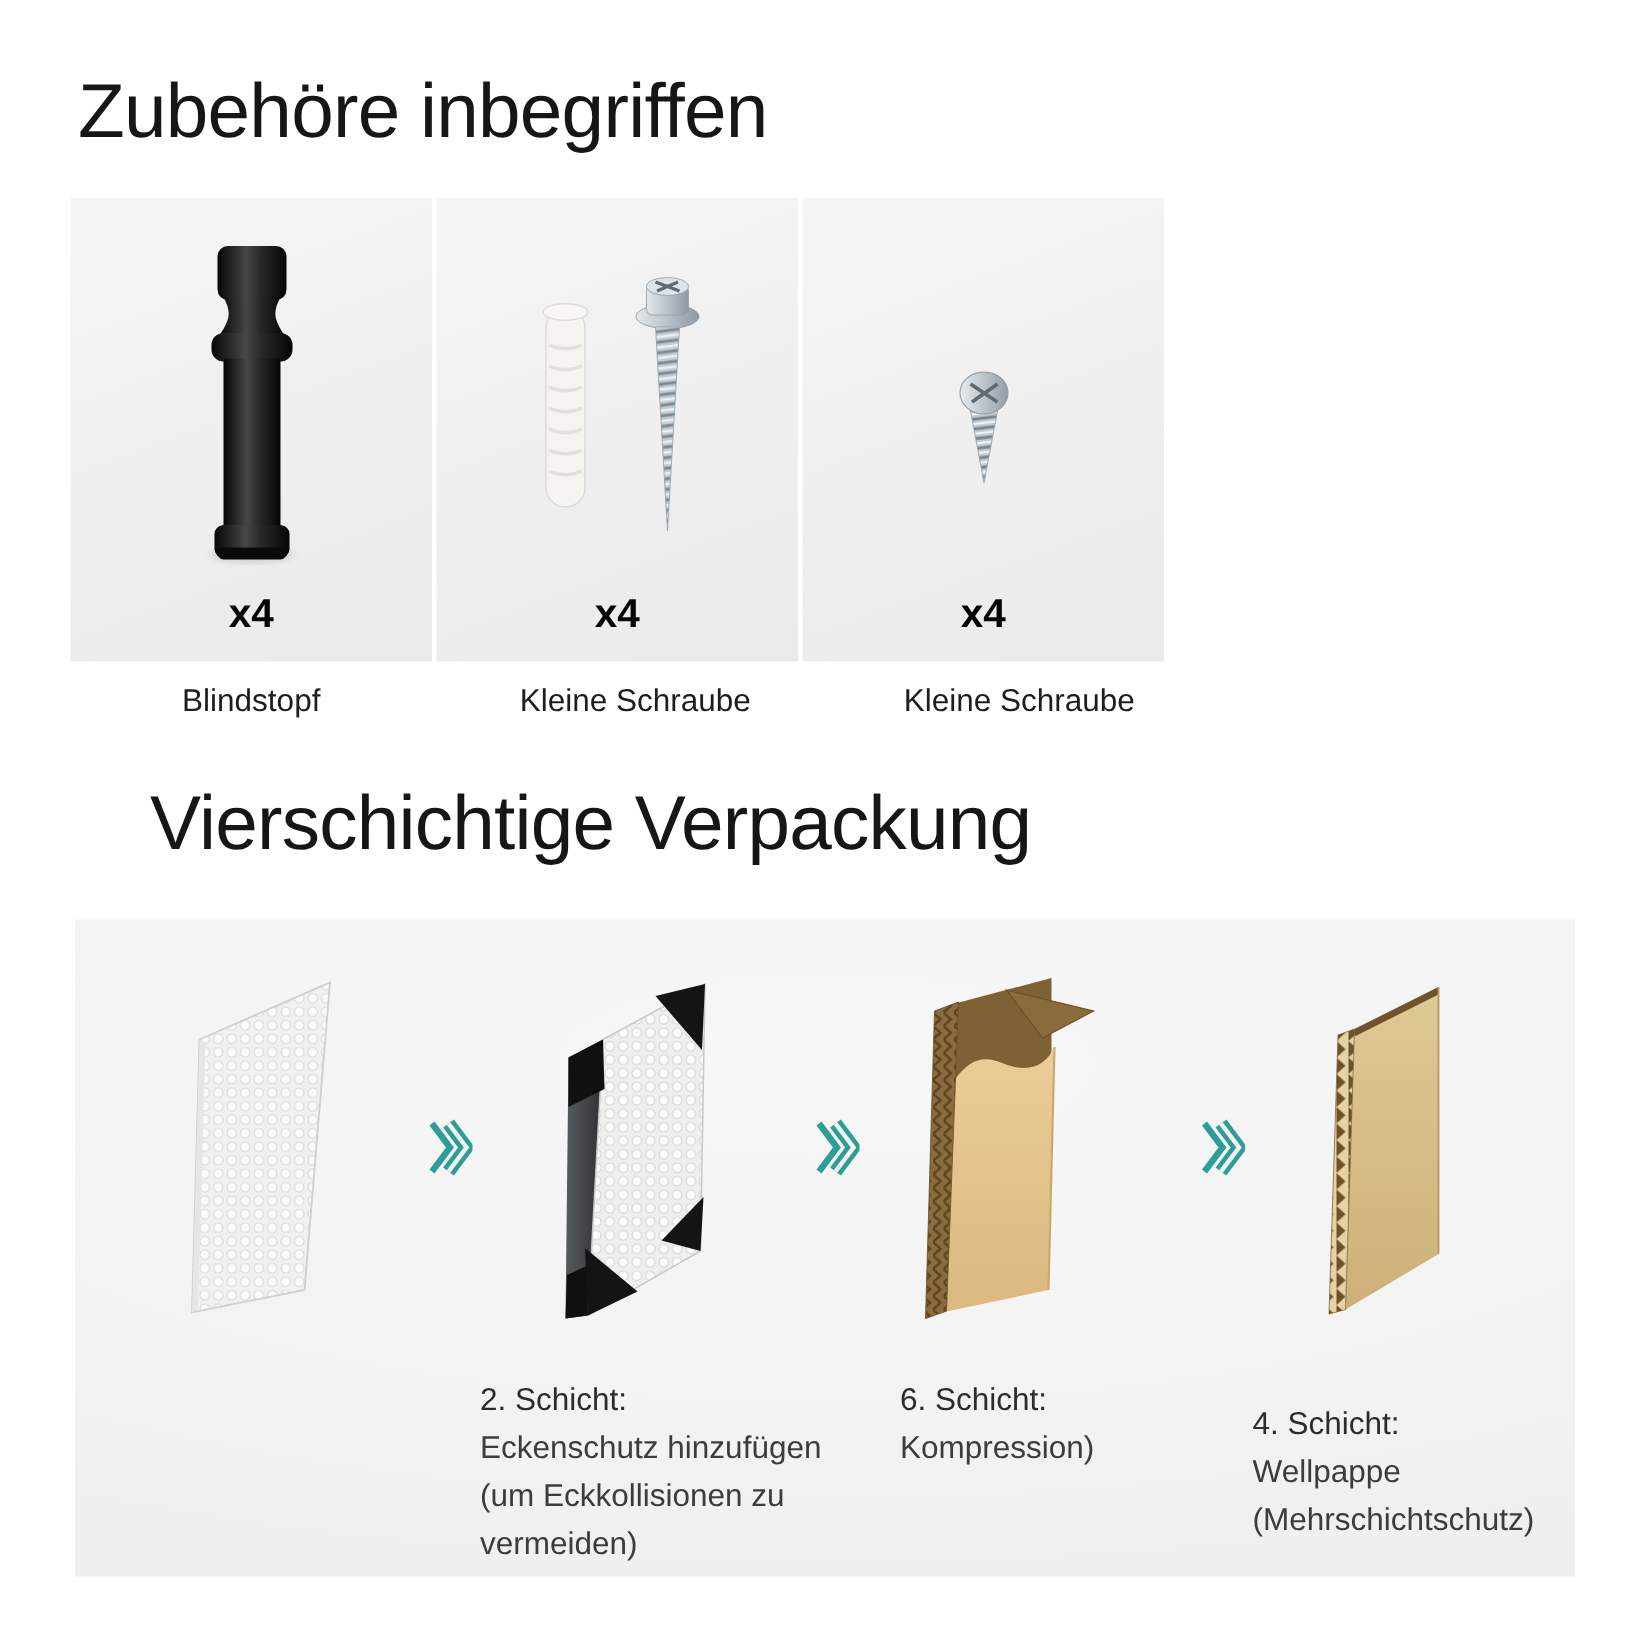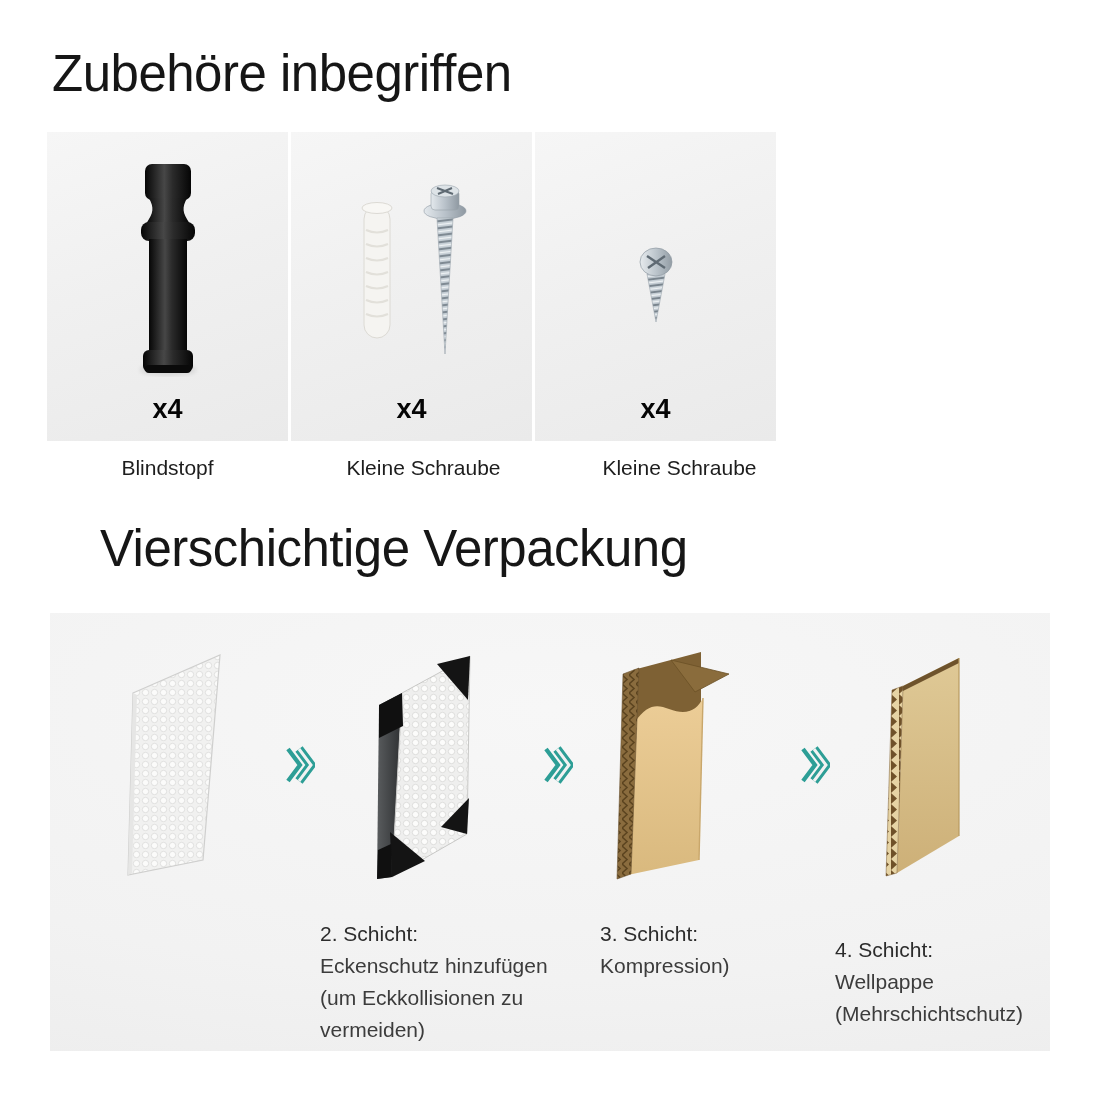--- a/index.html
+++ b/index.html
@@ -224,21 +224,21 @@
 
 
     <div class="step-text" style="left:270px;top:305px">
       <div class="step-line head">2. Schicht:</div>
       <div class="step-line">Eckenschutz hinzufügen</div>
       <div class="step-line">(um Eckkollisionen zu</div>
       <div class="step-line">vermeiden)</div>
     </div>
 
     <div class="step-text" style="left:550px;top:305px">
-      <div class="step-line head">3. Schicht:</div>
+      <div class="step-line head">6. Schicht:</div>
       <div class="step-line">Kompression)</div>
     </div>
 
     <div class="step-text" style="left:785px;top:321px">
       <div class="step-line head">4. Schicht:</div>
       <div class="step-line">Wellpappe</div>
       <div class="step-line">(Mehrschichtschutz)</div>
     </div>
 
   </div>

